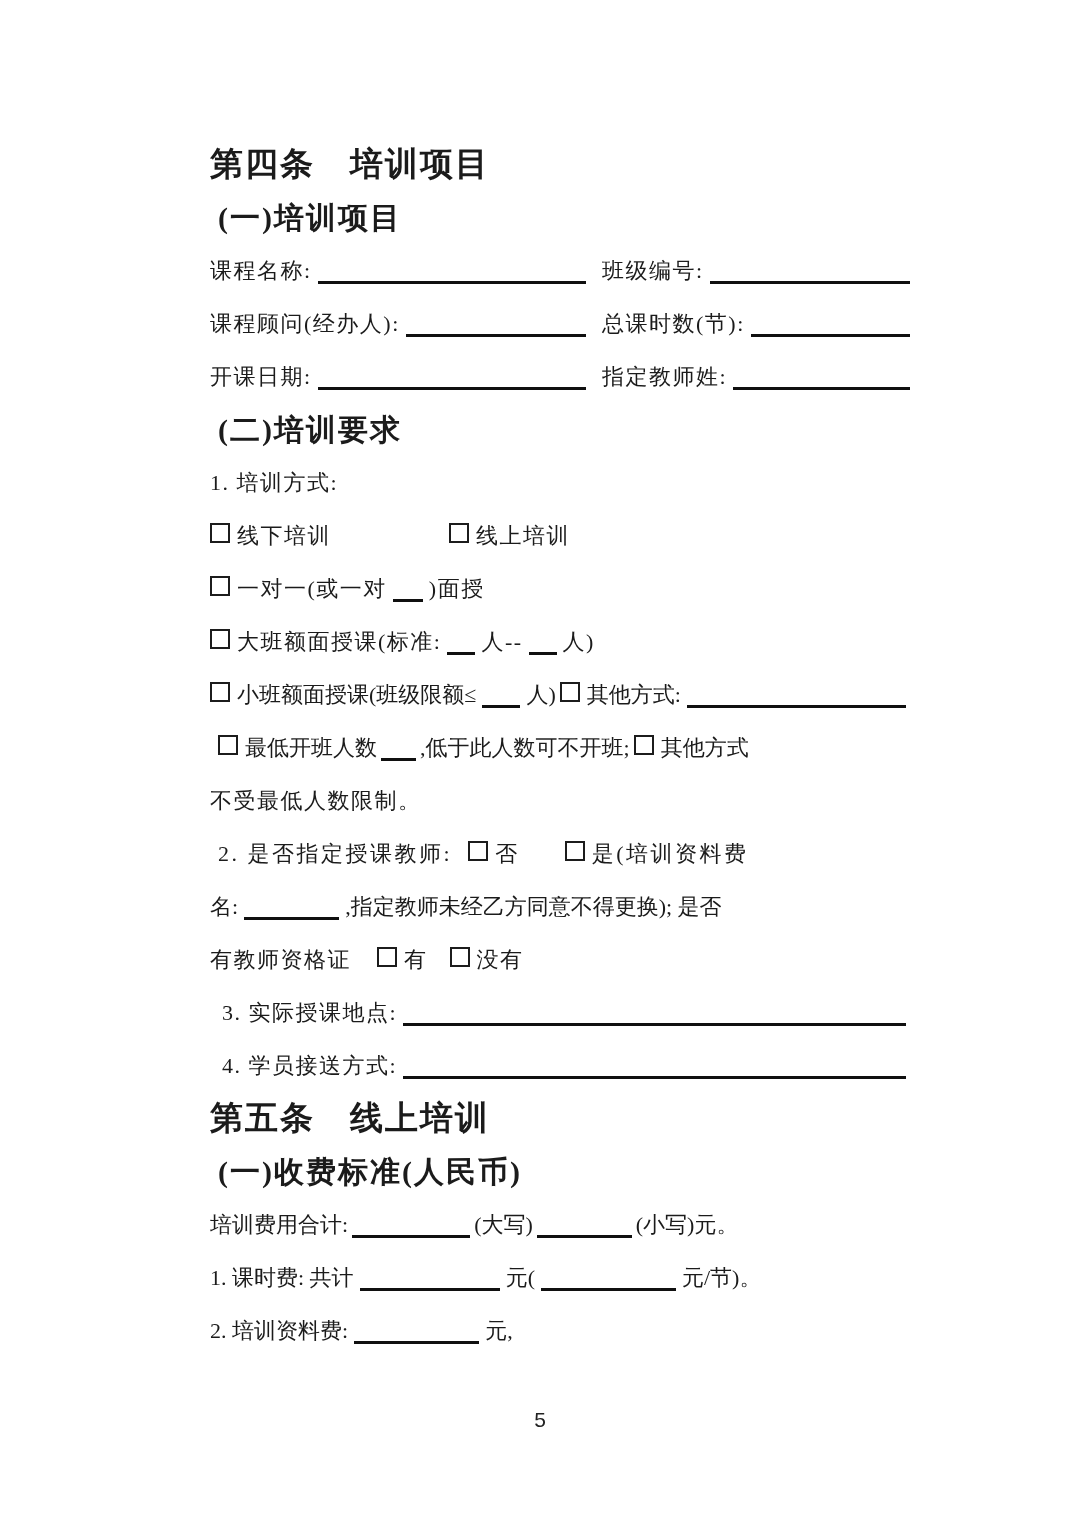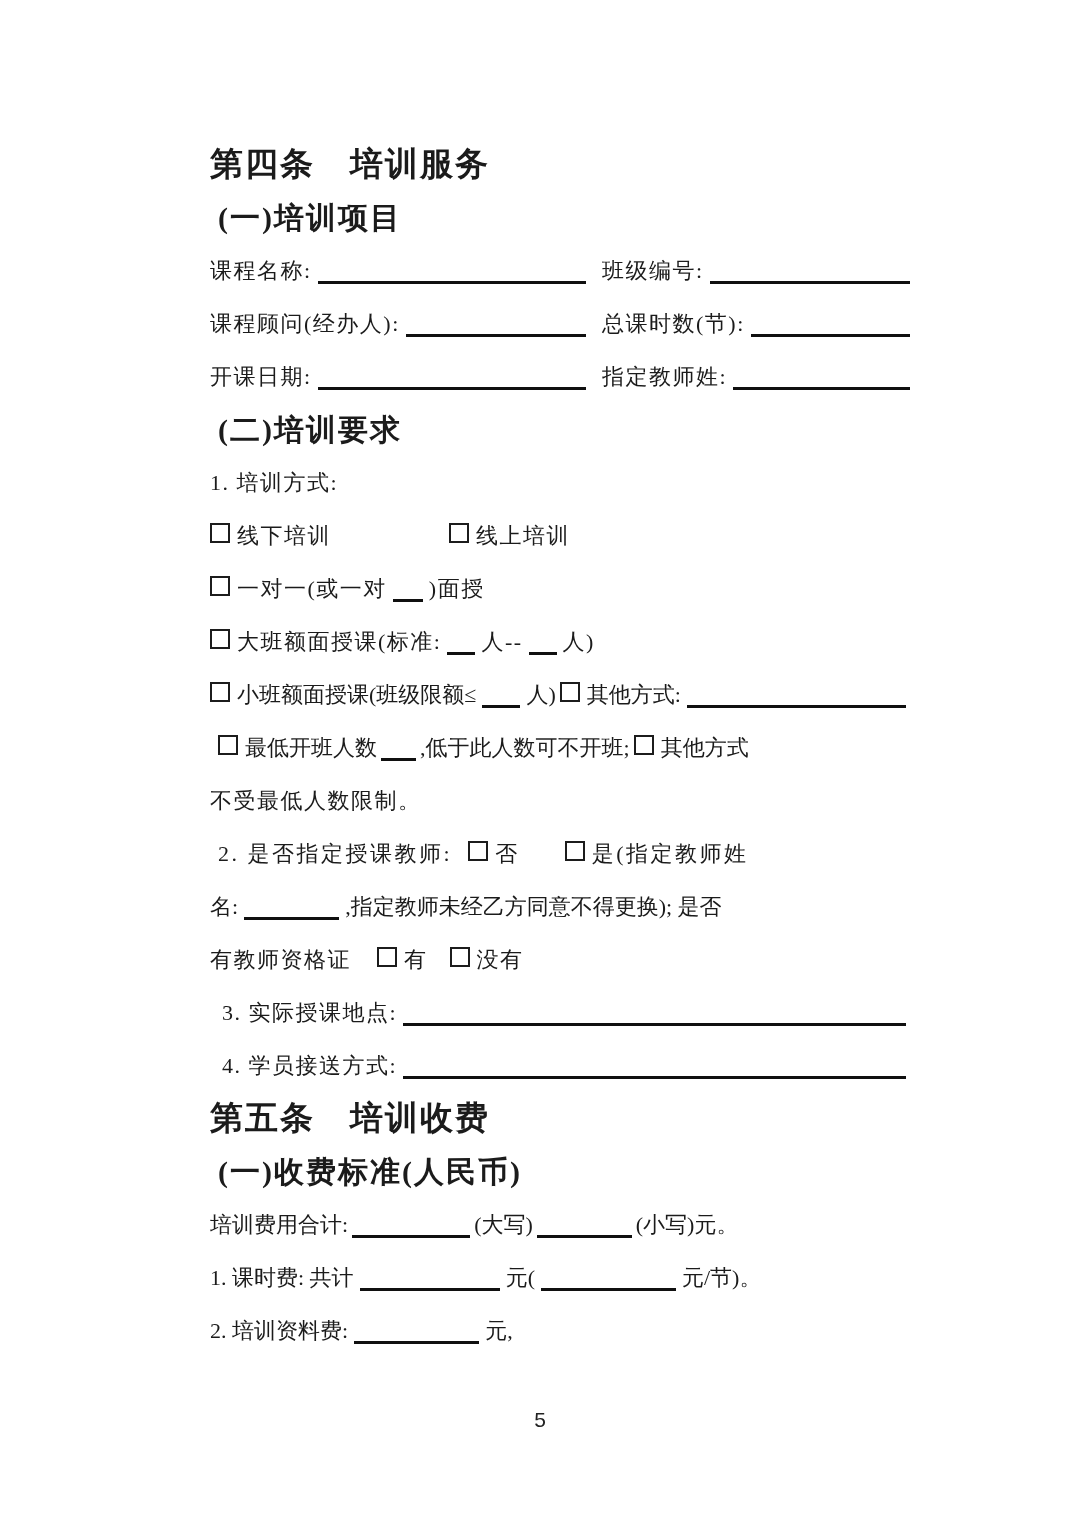--- a/index.html
+++ b/index.html
@@ -69,21 +69,21 @@
     font-family: "Liberation Sans", sans-serif;
     color: #222;
   }
 </style>
 </head>
 <body>
 
 <div class="page">
 
   <div class="ln hd1">
-    <span class="t">第四条　培训服务</span>
+    <span class="t">第四条　培训项目</span>
   </div>
 
   <div class="ln hd2 ind8">
     <span class="t">(一)培训项目</span>
   </div>
 
   <div class="ln">
     <div class="colL">
       <span class="t">课程名称:</span>
       <span class="bk grow"></span>
@@ -169,21 +169,21 @@
 
   <div class="ln">
     <span class="t">不受最低人数限制。</span>
   </div>
 
   <div class="ln ls25 ind8">
     <span class="t">2. 是否指定授课教师:</span>
     <span class="cb ml16"></span>
     <span class="t">否</span>
     <span class="cb ml45"></span>
-    <span class="t">是(指定教师姓</span>
+    <span class="t">是(培训资料费</span>
   </div>
 
   <div class="ln ls0">
     <span class="t">名:</span>
     <span class="bk w95"></span>
     <span class="t">,指定教师未经乙方同意不得更换); 是否</span>
   </div>
 
   <div class="ln">
     <span class="t">有教师资格证</span>
@@ -197,21 +197,21 @@
     <span class="t">3. 实际授课地点:</span>
     <span class="bk grow"></span>
   </div>
 
   <div class="ln ind12">
     <span class="t">4. 学员接送方式:</span>
     <span class="bk grow"></span>
   </div>
 
   <div class="ln hd1">
-    <span class="t">第五条　培训收费</span>
+    <span class="t">第五条　线上培训</span>
   </div>
 
   <div class="ln hd2 ind8">
     <span class="t">(一)收费标准(人民币)</span>
   </div>
 
   <div class="ln ls0 tight">
     <span class="t">培训费用合计:</span>
     <span class="bk w118"></span>
     <span class="t">(大写)</span>

